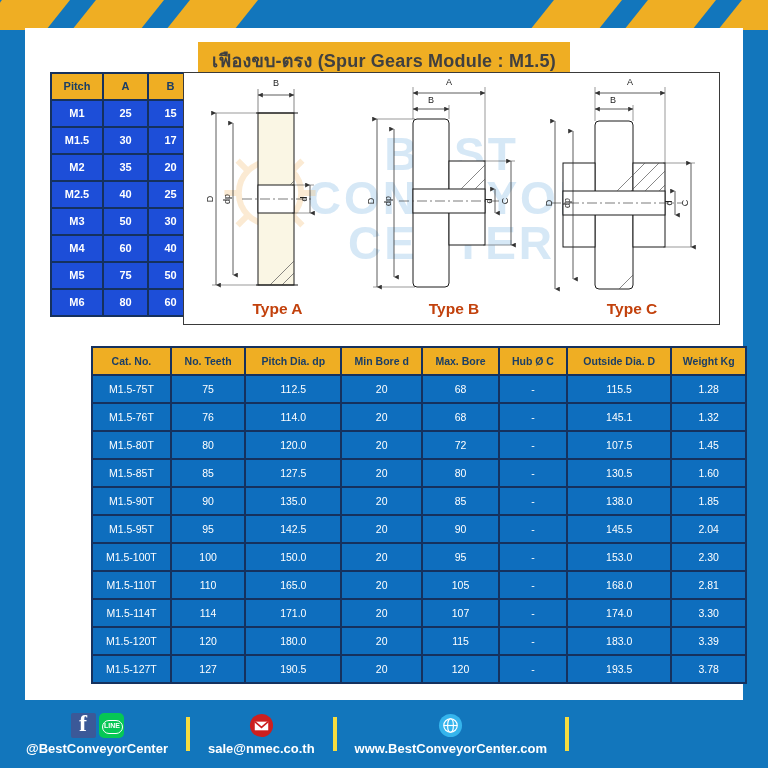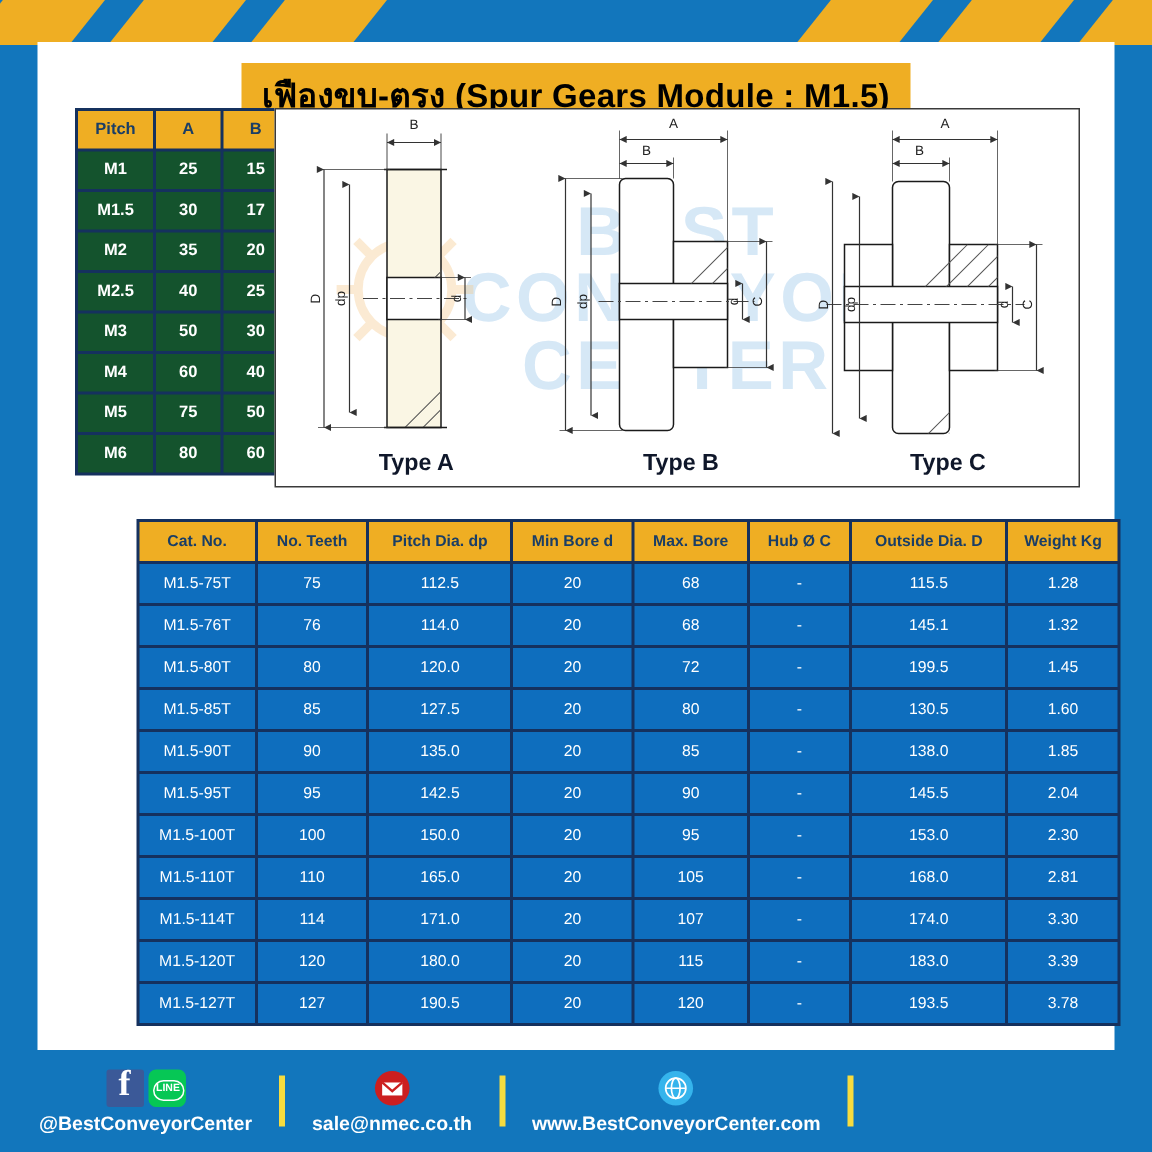--- a/index.html
+++ b/index.html
@@ -35,22 +35,22 @@
     left: 25px; top: 28px;
     width: 718px; height: 672px;
     background: #FFFFFF;
   }
 
   
   .title-wrap { position: absolute; left: 0; top: 14px; width: 718px; text-align: center; }
   .title {
     display: inline-block;
     background: #EFAE23;
-    color: #000000;
-    font-size: 22px;
+    color: #404040;
+    font-size: 18px;
     font-weight: bold;
     letter-spacing: .2px;
     padding: 4px 14px 5px 14px;
     white-space: nowrap;
   }
 
   
   .pitch-table {
     position: absolute; left: 25px; top: 44px;
     border-collapse: separate;
@@ -59,21 +59,21 @@
   }
   .pitch-table th, .pitch-table td {
     font-size: 11px;
     font-weight: bold;
     text-align: center;
     height: 25px;
     line-height: 25px;
     padding: 0;
   }
   .pitch-table th { background: #EFAE23; color: #1A3E66; text-align: center; }
-  .pitch-table td { background: #14532d; color: #FFFFFF; }
+  .pitch-table td { background: #1d4ed8; color: #FFFFFF; }
   .pitch-table .c-pitch { width: 50px; }
   .pitch-table .c-a { width: 43px; }
   .pitch-table .c-b { width: 43px; }
 
   
   .diagram-panel {
     position: absolute;
     left: 158px; top: 44px;
     width: 537px; height: 253px;
     background: #FFFFFF;
@@ -101,21 +101,21 @@
     position: absolute; top: 0; height: 253px;
   }
   .dia.a { left: 6px;   width: 175px; }
   .dia.b { left: 181px; width: 178px; }
   .dia.c { left: 359px; width: 178px; }
   .dia svg { position: absolute; left: 0; top: 0; }
   .type-label {
     position: absolute; bottom: 8px; left: 0; width: 100%;
     text-align: center;
     font-size: 15.5px; font-weight: bold;
-    color: #0f172a;
+    color: #c2410c;
   }
 
   
   .spec-wrap { position: absolute; left: 66px; top: 318px; width: 590px; }
   .spec-table {
     border-collapse: separate;
     border-spacing: 2px;
     background: #15315E;
     width: 656px;
   }
@@ -461,21 +461,21 @@
               <td>145.1</td>
               <td>1.32</td>
             </tr>
             <tr>
               <td>M1.5-80T</td>
               <td>80</td>
               <td>120.0</td>
               <td>20</td>
               <td>72</td>
               <td>-</td>
-              <td>199.5</td>
+              <td>107.5</td>
               <td>1.45</td>
             </tr>
             <tr>
               <td>M1.5-85T</td>
               <td>85</td>
               <td>127.5</td>
               <td>20</td>
               <td>80</td>
               <td>-</td>
               <td>130.5</td>

